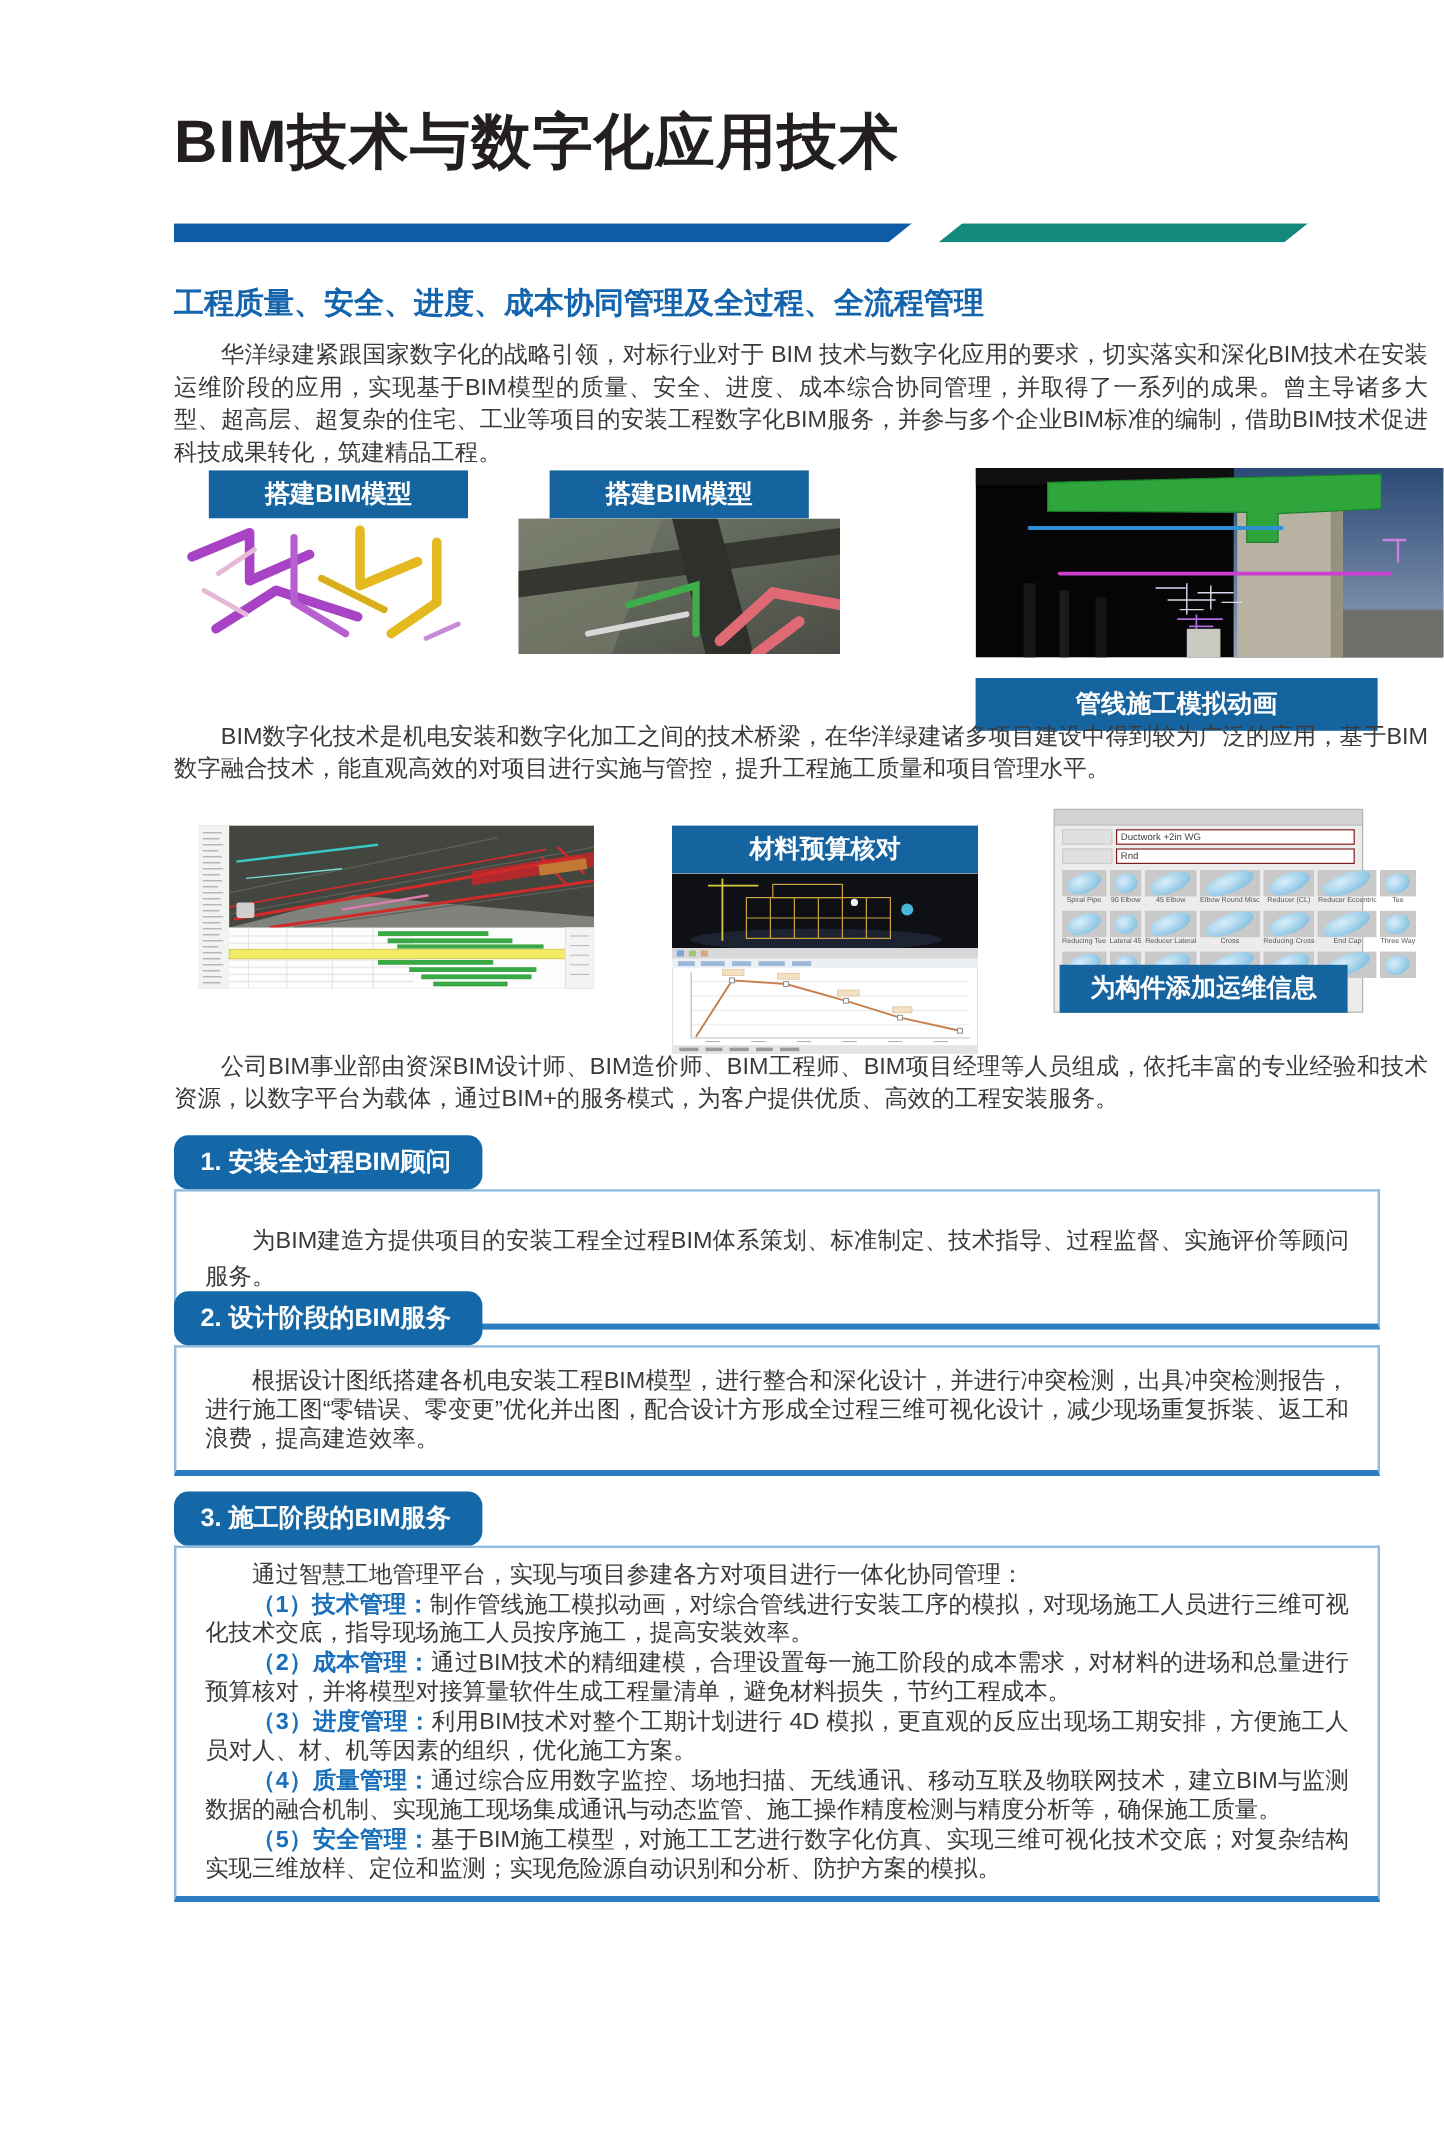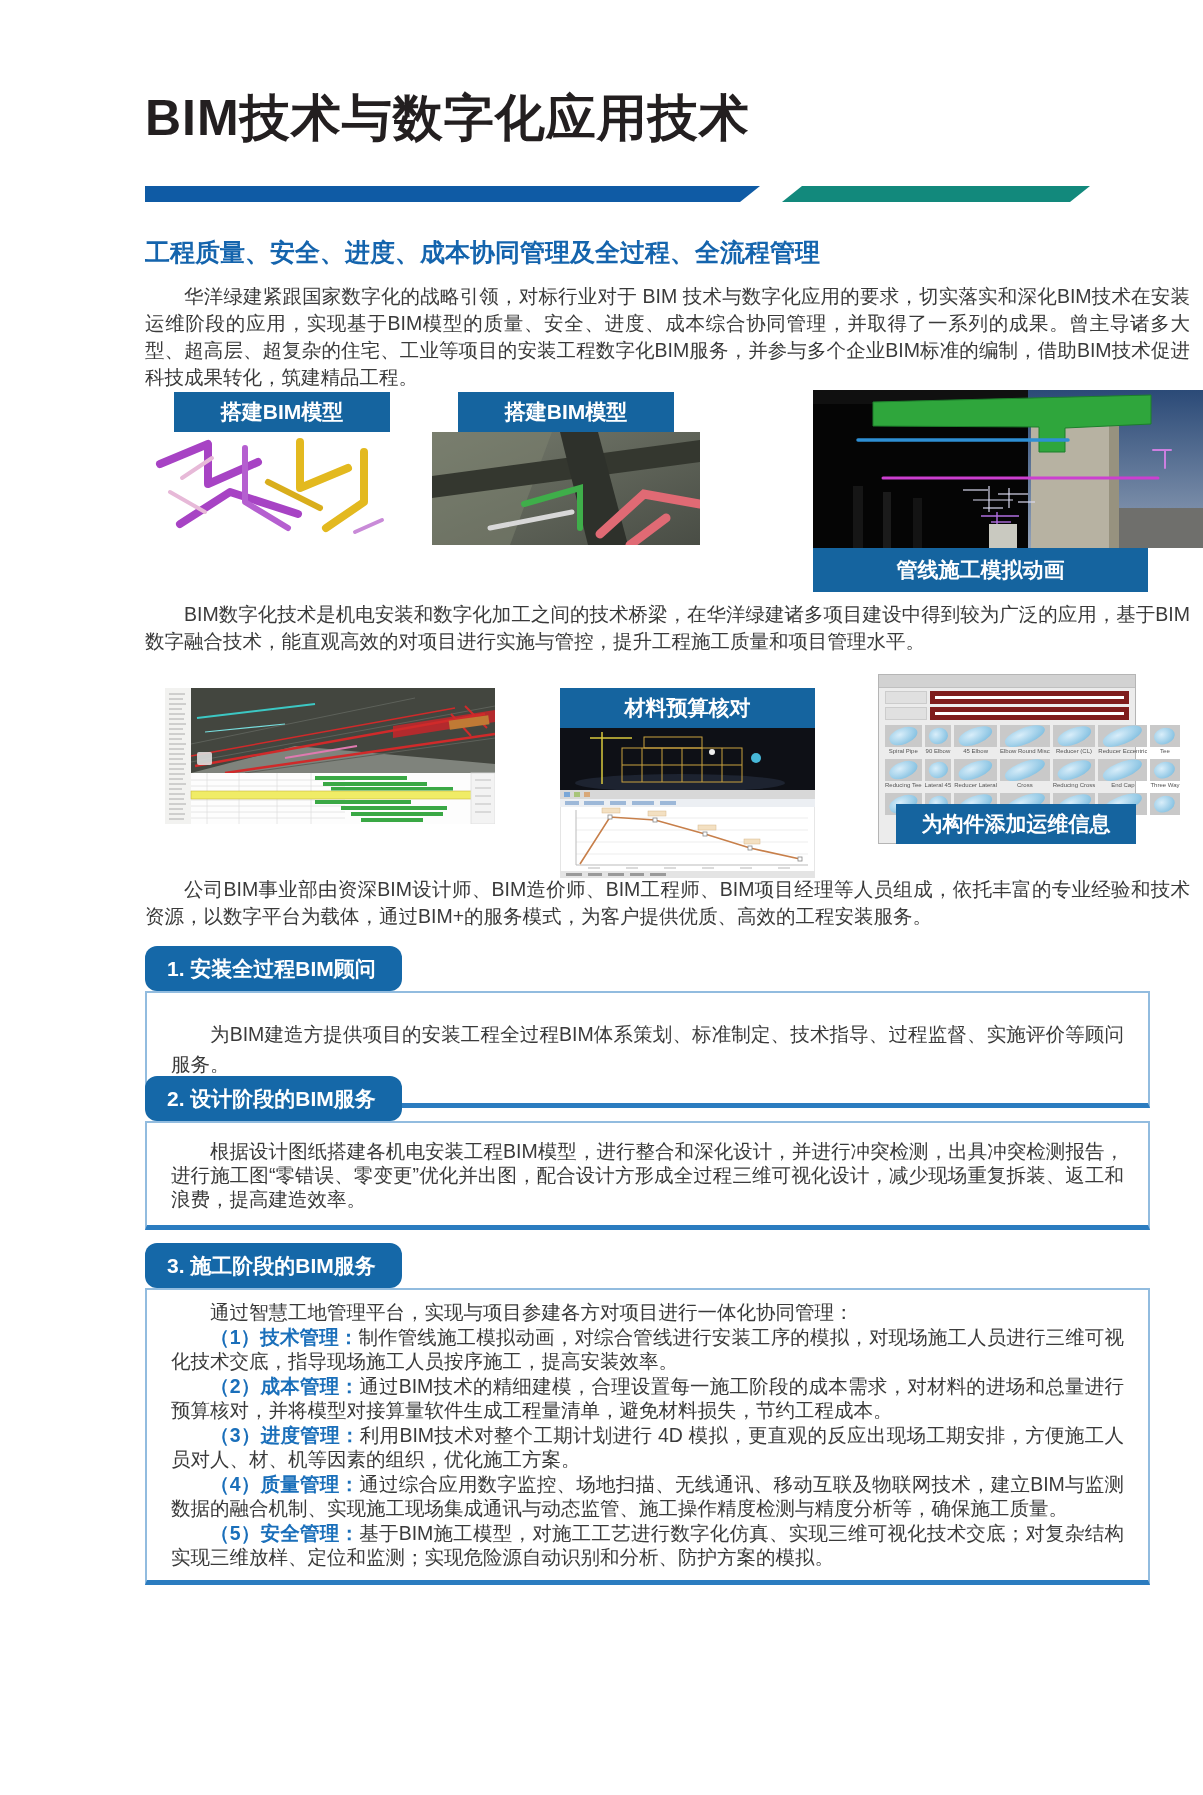--- a/index.html
+++ b/index.html
@@ -27,33 +27,33 @@
   
   .fig{position:absolute;}
   .fig-banner{background:#15649f;color:#ffffff;font-weight:bold;font-size:21px;text-align:center;
               line-height:40px;height:40px;}
   .fig-art{display:block;}
   .fig1{left:150px;top:392px;width:240px;}
   .fig1 .fig-banner{width:216px;margin-left:24px;}
   .fig2{left:432px;top:392px;width:268px;}
   .fig2 .fig-banner{width:216px;margin:0 auto;}
   .fig3{left:813px;top:390px;width:390px;}
-  .fig3 .fig-banner{width:335px;height:44px;line-height:44px;}
+  .fig3 .fig-banner{width:335px;height:44px;line-height:44px;margin-top:17px;}
   .fig4{left:165px;top:688px;width:330px;}
   .fig4 .fig-banner{width:300px;margin:0 auto;}
   .fig5{left:560px;top:688px;width:255px;}
   .fig6{left:878px;top:674px;width:258px;height:170px;}
-  .fig6 .fig-banner{position:absolute;right:0;bottom:0;width:240px;}
+  .fig6 .fig-banner{position:absolute;right:13px;bottom:0;width:240px;}
 
   
   .dialog{position:absolute;inset:0;background:#ececec;border:1px solid #b5b5b5;box-sizing:border-box;}
   .dlg-title{height:12px;background:#d2d2d2;border-bottom:1px solid #c0c0c0;}
   .dlg-row{display:flex;height:13px;margin:3px 6px 0 6px;}
   .dlg-label{width:40px;background:#e0e0e0;border:1px solid #cccccc;}
-  .dlg-input{flex:1;margin-left:3px;background:#ffffff;border:5px solid #7f1d1d;
+  .dlg-input{flex:1;margin-left:3px;background:#ffffff;border:1px solid #7f1d1d;
              font-size:8px;line-height:12px;padding-left:3px;color:#444;overflow:hidden;white-space:nowrap;}
   .tiles{display:grid;grid-template-columns:repeat(7,1fr);gap:3px;padding:5px 6px;}
   .cell{display:flex;flex-direction:column;align-items:stretch;}
   .tile{height:22px;background:#c9c9c9;position:relative;}
   .tile::after{content:"";position:absolute;inset:3px 4px;background:radial-gradient(ellipse at 40% 35%,#d9eefa,#8ec6e4 70%,#6fb0d6);
                border-radius:45% 55% 50% 50%;transform:rotate(-22deg);}
   .tile-label{height:9px;font-size:6px;line-height:9px;color:#555;text-align:center;
               overflow:hidden;white-space:nowrap;}
 
   

